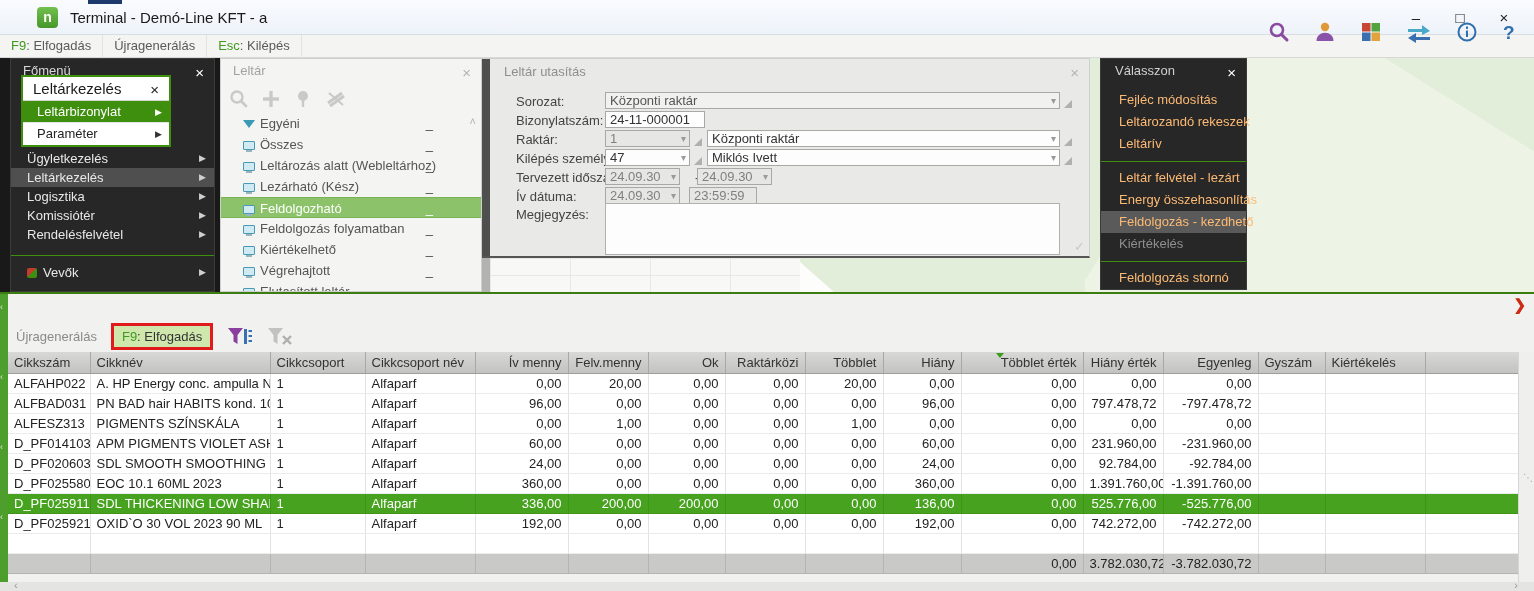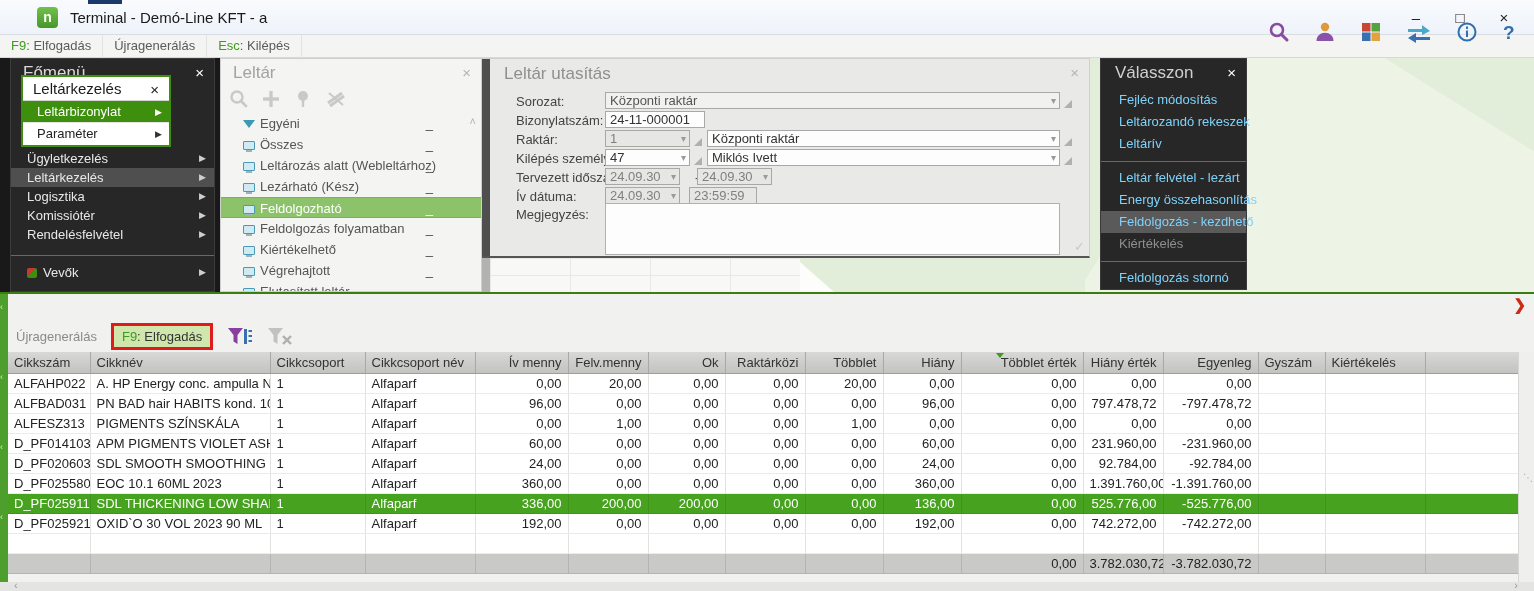--- a/index.html
+++ b/index.html
@@ -33,21 +33,21 @@
   .green-bg::before { content:""; position:absolute; left:40px; top:30px; width:500px; height:400px;
     background:#edf4e6; transform:rotate(32deg); }
   .green-under { position:absolute; left:800px; top:200px; width:285px; height:34px; background:#e3eeda; }
   .green-under::before { content:""; position:absolute; left:0; bottom:0; width:0; height:0;
     border-bottom:30px solid #fdfdfc; border-right:34px solid transparent; }
   .under-grid { position:absolute; left:482px; top:200px; width:318px; height:34px; background:#b2b2b0; }
   .under-grid .grid-inner { position:absolute; left:8px; top:0; width:310px; height:34px; background:#f8f8f6;
     background-image:linear-gradient(#e8e8e6 1px, transparent 1px),linear-gradient(90deg,#e8e8e6 1px, transparent 1px);
     background-size:80px 17px; }
 
-  .panel-title { font-size:17px; }
+  .panel-title { font-size:13px; }
   .close-x { position:absolute; right:10px; top:5px; font-size:15px; cursor:default; }
 
   
   .fomenu { position:absolute; left:10px; top:0; width:205px; height:234px; background:#272727;
     border:1px solid #3c3c3c; overflow:hidden; }
   .fomenu .panel-title { position:absolute; left:12px; top:4px; color:#d8d8d8; }
   .fomenu .close-x { color:#fff; }
   .menu-list { position:absolute; left:0; top:90px; width:100%; }
   .dark-item { position:relative; height:19px; line-height:19px; padding-left:16px; color:#e8e8e8;
     font-size:13px; cursor:default; }
@@ -109,21 +109,21 @@
   .f-area { position:absolute; left:123px; top:144px; width:455px; height:52px; background:#fdfdfd;
     border:1px solid #b0b0ae; }
   .form-check { position:absolute; right:4px; bottom:2px; color:#c8c8c6; font-size:13px; }
 
   
   .valasszon { position:absolute; left:1100px; top:0; width:147px; height:232px; background:#272727;
     border:1px solid #3a3a3a; }
   .valasszon .panel-title { position:absolute; left:14px; top:4px; color:#d0d0d0; }
   .valasszon .close-x { color:#fff; }
   .val-list { position:absolute; left:0; top:30px; width:100%; }
-  .val-item { height:22px; line-height:22px; padding-left:18px; color:#7dd3fc; font-size:13px;
+  .val-item { height:22px; line-height:22px; padding-left:18px; color:#fdba74; font-size:13px;
     white-space:nowrap; cursor:default; }
   .val-item.hl { background:#5a5a5a; }
   .val-item.dis { color:#8f8f8f; }
   .val-sep { height:1px; background:#3f8f0e; margin:6px 0 5px 0; }
 
   
   .bottom { position:absolute; left:0; top:292px; width:1534px; height:299px; background:#f1f1ef;
     border-top:2px solid #3c7d12; }
   .side-green { position:absolute; left:0; top:0; width:8px; height:299px; background:#4d9e2c; }
   .side-green i { position:absolute; left:0; width:8px; color:#d9ead0; font-size:9px; font-style:normal; }

